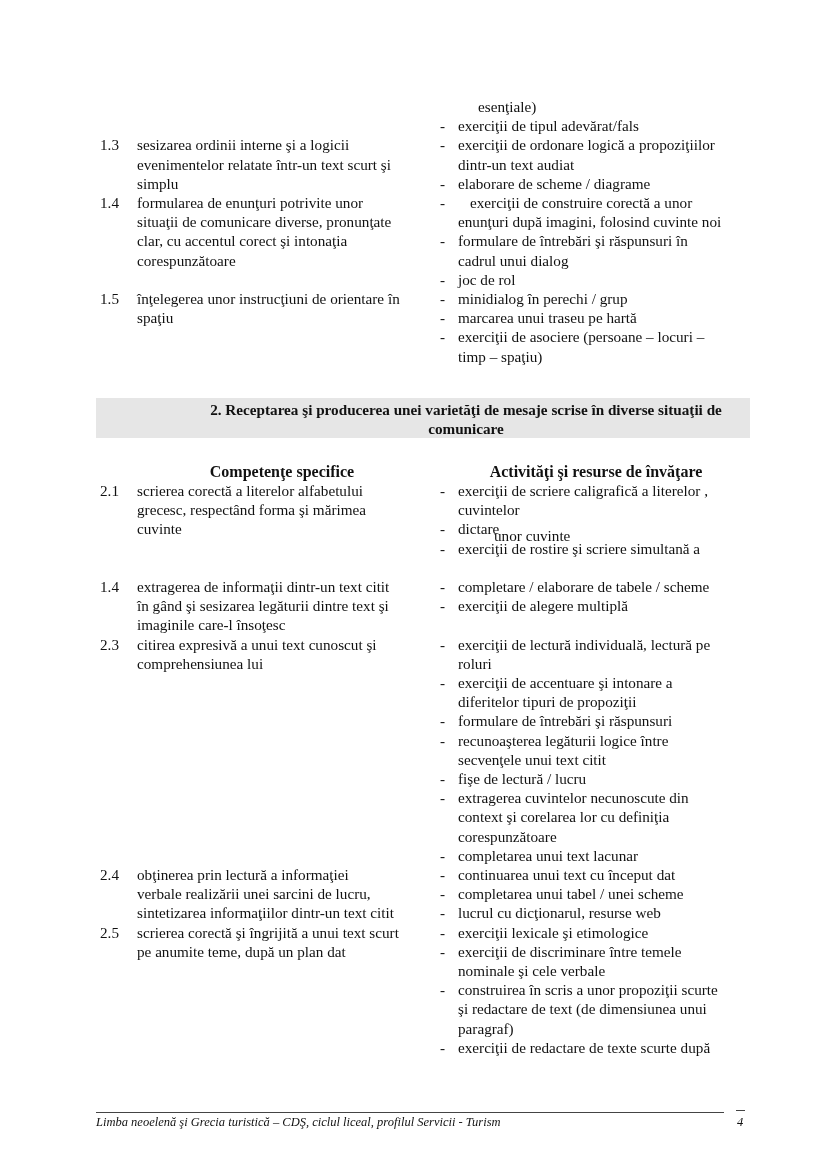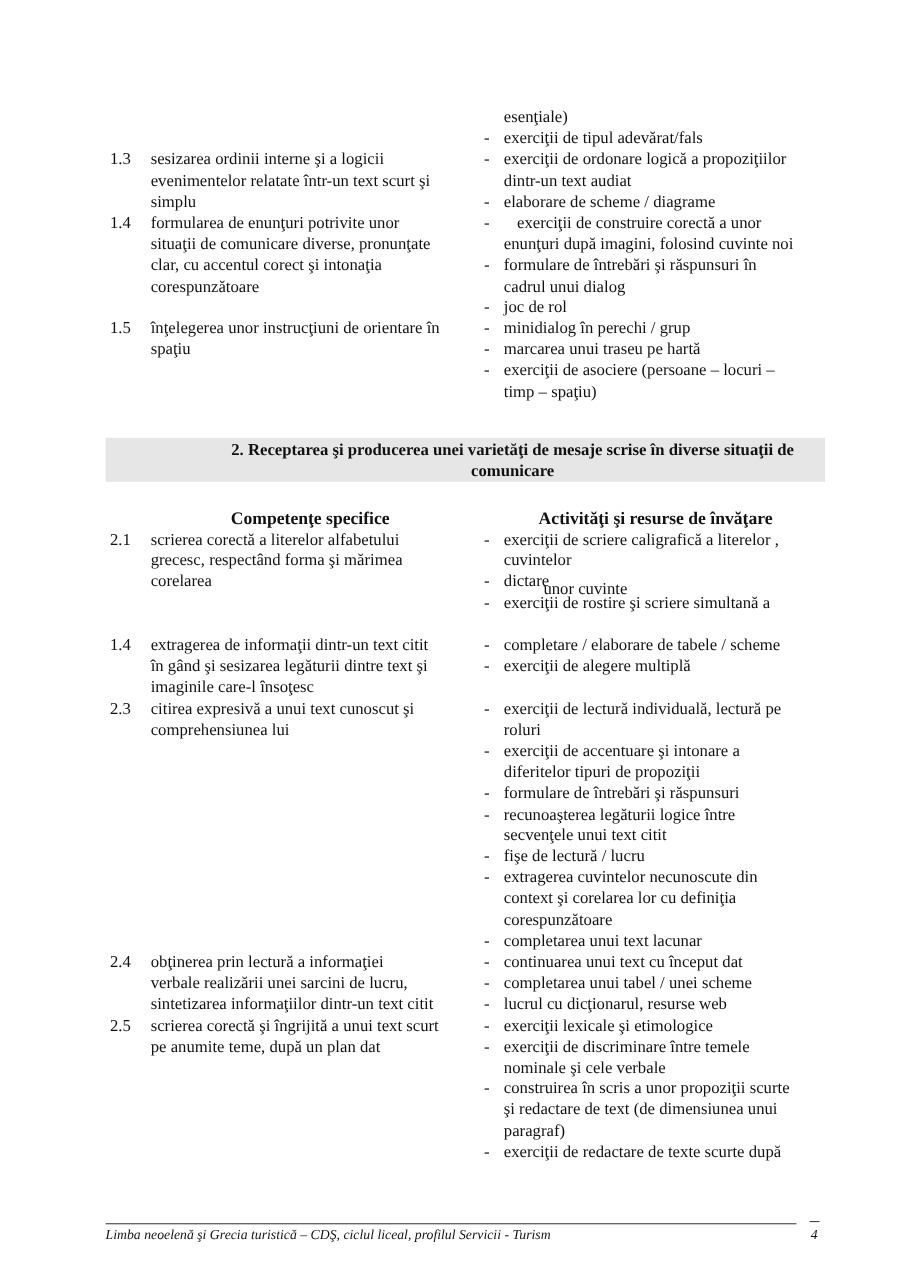--- a/index.html
+++ b/index.html
@@ -16,21 +16,21 @@
   .colhead { position: absolute; font-weight: bold; font-size: 16px; line-height: 19px; white-space: nowrap; text-align: center; }
   .footer-line { position: absolute; left: 96px; top: 1112px; width: 628px; height: 1px; background: #444; }
   .footer-line2 { position: absolute; left: 736px; top: 1110px; width: 9px; height: 1px; background: #444; }
   .footer { position: absolute; top: 1115px; font-style: italic; font-size: 12.5px; white-space: nowrap; }
 </style>
 </head>
 <body>
 
 <div class="page">
   <div id="sec1">
-      <div class="line act" style="top: 97px;">esenţiale)</div>
+      <div class="line act" style="top: 97px; margin-left: 20px;">esenţiale)</div>
       <div class="line dash" style="top: 116.2px;">-</div>
       <div class="line act" style="top: 116.2px;">exerciţii de tipul adevărat/fals</div>
       <div class="line num" style="top: 135.4px;">1.3</div>
       <div class="line comp" style="top: 135.4px;">sesizarea ordinii interne şi a logicii</div>
       <div class="line dash" style="top: 135.4px;">-</div>
       <div class="line act" style="top: 135.4px;">exerciţii de ordonare logică a propoziţiilor</div>
       <div class="line comp" style="top: 154.6px;">evenimentelor relatate într-un text scurt şi</div>
       <div class="line act" style="top: 154.6px;">dintr-un text audiat</div>
       <div class="line comp" style="top: 173.8px;">simplu</div>
       <div class="line dash" style="top: 173.8px;">-</div>
@@ -67,21 +67,21 @@
   <div class="colhead" style="left:440px; width:312px; top:462px;">Activităţi şi resurse de învăţare</div>
   <div class="colhead" style="left:137px; width:290px; top:462px;">Competenţe specifice</div>
 
   <div id="sec2">
       <div class="line num" style="top: 481px;">2.1</div>
       <div class="line comp" style="top: 481px;">scrierea corectă a literelor alfabetului</div>
       <div class="line dash" style="top: 481px;">-</div>
       <div class="line act" style="top: 481px;">exerciţii de scriere caligrafică a literelor ,</div>
       <div class="line comp" style="top: 500.2px;">grecesc, respectând forma şi mărimea</div>
       <div class="line act" style="top: 500.2px;">cuvintelor</div>
-      <div class="line comp" style="top: 519.4px;">corelarea</div>
+      <div class="line comp" style="top: 519.4px;">cuvinte</div>
       <div class="line dash" style="top: 519.4px;">-</div>
       <div class="line act" style="top: 519.4px;">dictare</div>
       <div class="line dash" style="top: 538.6px;">-</div>
       <div class="line act" style="top: 538.6px;">exerciţii de rostire şi scriere simultană a</div>
       <div class="line act" style="top: 526px; margin-left: 36px;">unor cuvinte</div>
       <div class="line num" style="top: 577px;">1.4</div>
       <div class="line comp" style="top: 577px;">extragerea de informaţii dintr-un text citit</div>
       <div class="line dash" style="top: 577px;">-</div>
       <div class="line act" style="top: 577px;">completare / elaborare de tabele / scheme</div>
       <div class="line comp" style="top: 596.2px;">în gând şi sesizarea legăturii dintre text şi</div>

